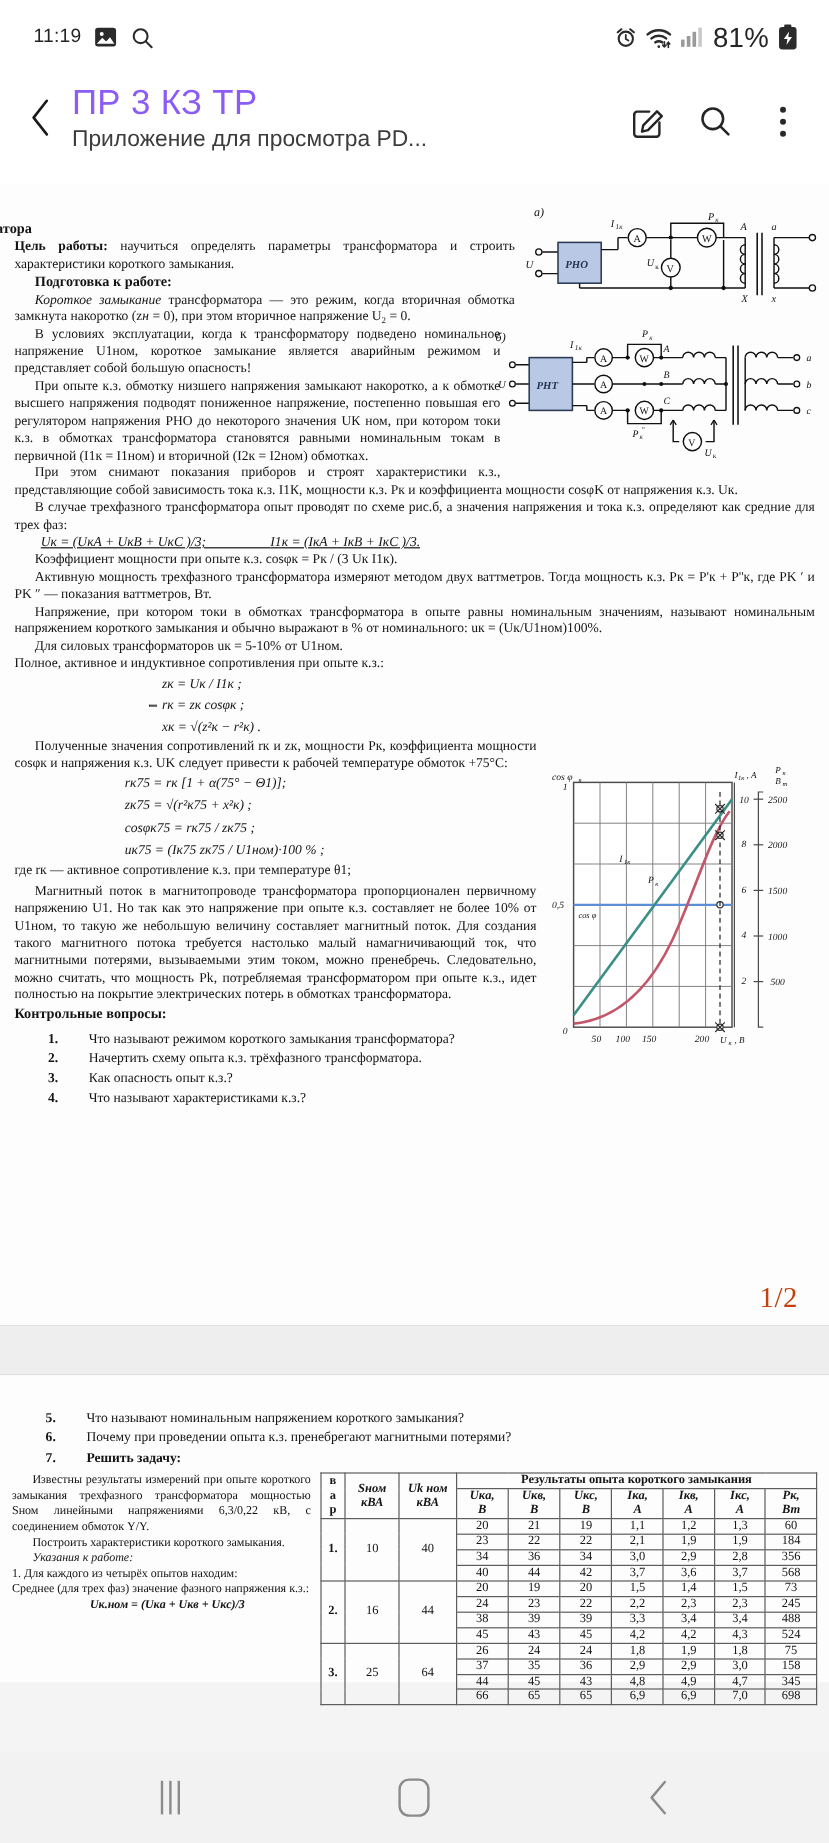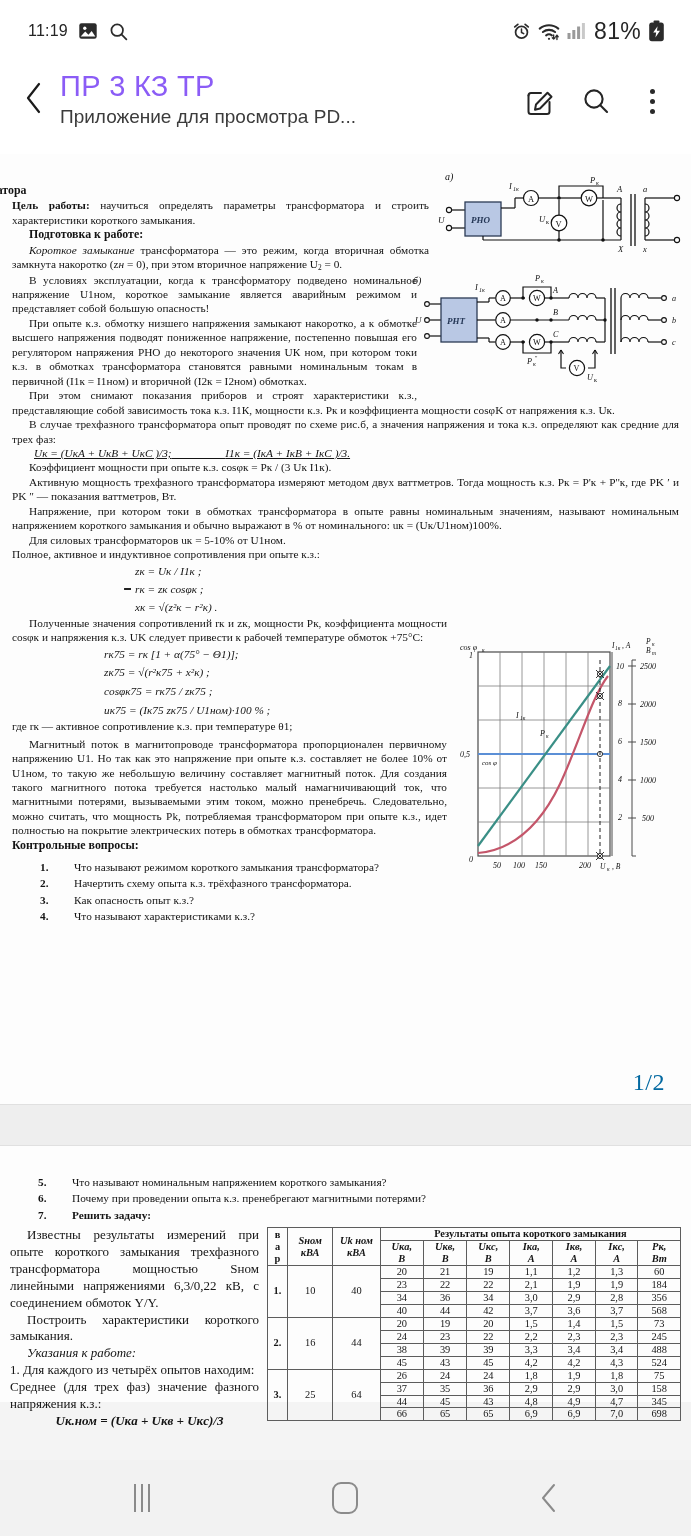--- a/index.html
+++ b/index.html
@@ -60,21 +60,21 @@
     width: 691px;
     color: #121212;
   }
   .page1 { height: 950px; padding: 14px 12px 0 12px; }
   .page-gap { height: 42px; background: #eeeeee; width: 691px;
               border-top: 1px solid #e0e0e0; border-bottom: 1px solid #e0e0e0; }
   .page2 { height: 256px; padding: 22px 10px 0 10px; }
 
   .pageno {
     position: absolute; right: 26px; bottom: 8px;
-    font-size: 24px; color: #0369a1; letter-spacing: .5px;
+    font-size: 24px; color: #c2410c; letter-spacing: .5px;
   }
 
   
   .doc { font-family: "Liberation Serif", serif; color: #141414; }
   .d-center { text-align: center; }
   .d-bold { font-weight: bold; }
   .d-ital { font-style: italic; }
   .t { font-size: 11.3px; line-height: 1.28; text-align: justify; }
   .t-head { font-size: 11.9px; font-weight: bold; }
   .indent { text-indent: 17px; }
@@ -91,21 +91,21 @@
   .wrapbox-b { float: right; width: 262px; height: 118px; clear: right; }
   .wrapbox-c { float: right; width: 232px; height: 268px; clear: right; }
 
   .qlist { margin-top: 6px; }
   .qrow { display: flex; font-size: 11.3px; line-height: 1.45; }
   .qnum { width: 62px; padding-left: 28px; font-weight: bold; flex: 0 0 auto; }
   .qtxt { flex: 1 1 auto; }
 
   
   .p2-wrap { display: flex; gap: 8px; }
-  .p2-left { width: 258px; font-size: 13px; line-height: 1.3; text-align: justify; }
+  .p2-left { width: 258px; font-size: 10px; line-height: 1.3; text-align: justify; }
   .p2-right { flex: 1 1 auto; }
 
   table.res {
     border-collapse: collapse;
     font-family: "Liberation Serif", serif;
     font-size: 10.4px;
     width: 414px;
     color: #151515;
   }
   table.res th, table.res td {

